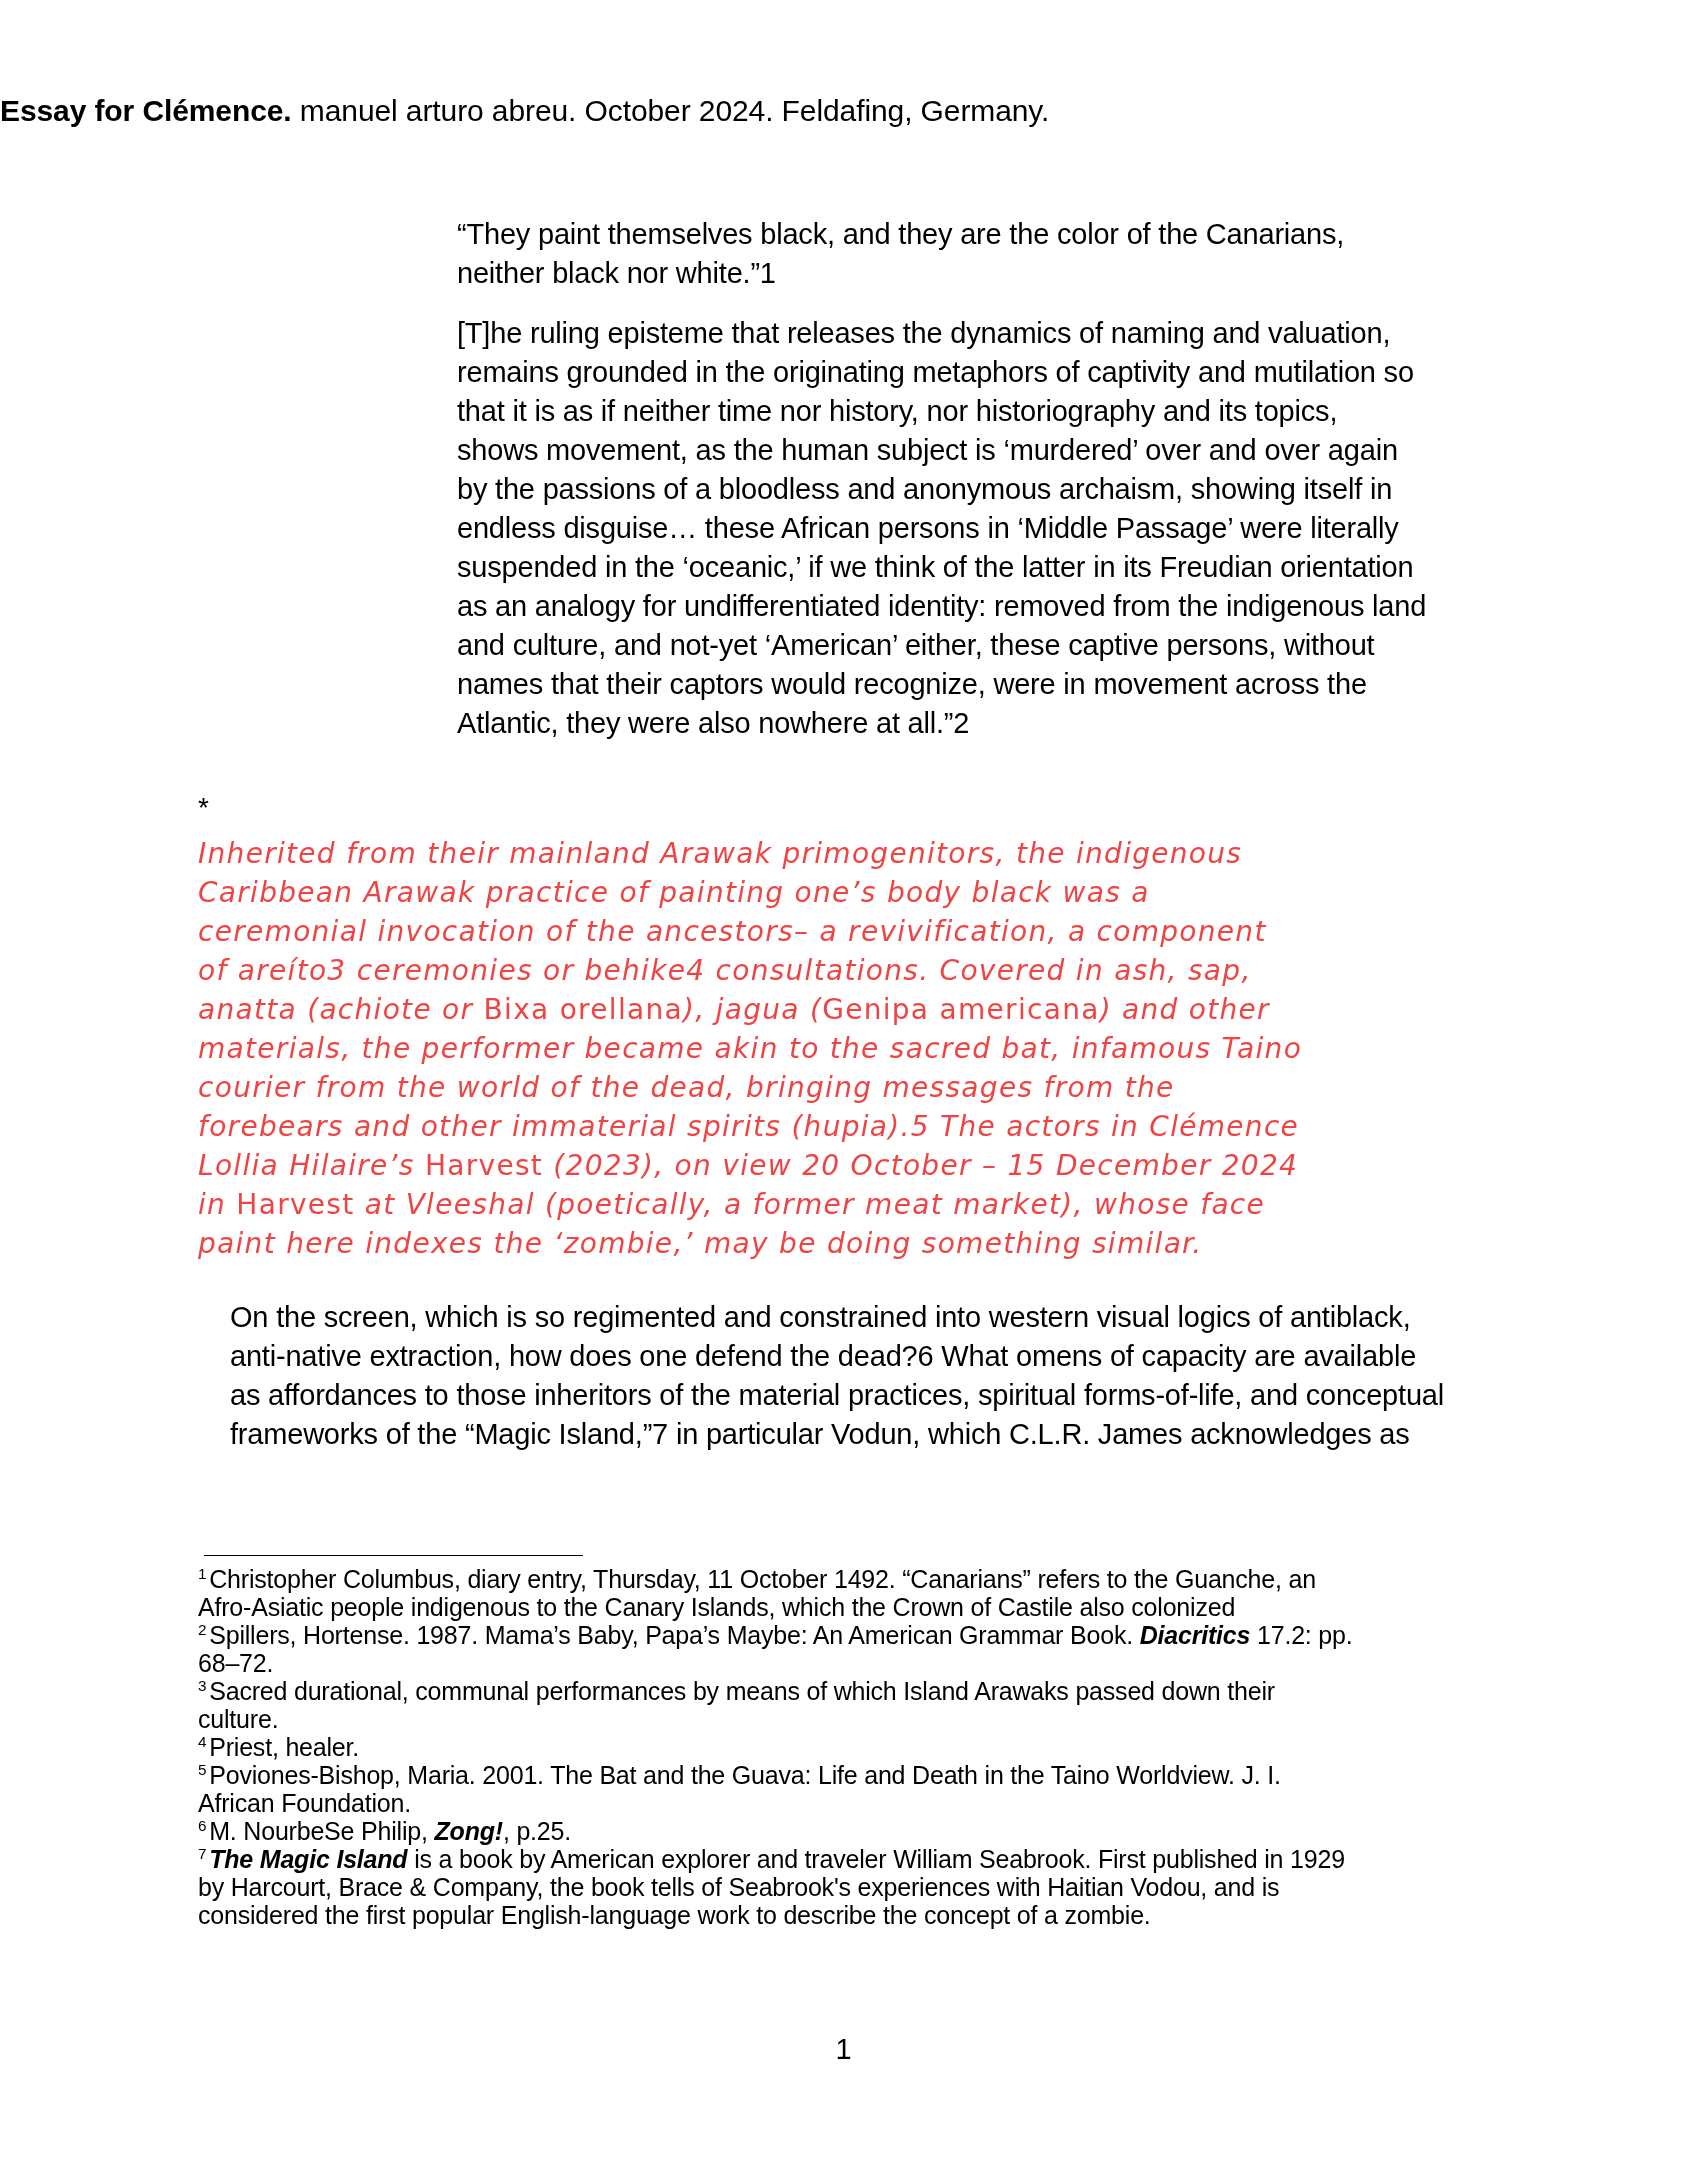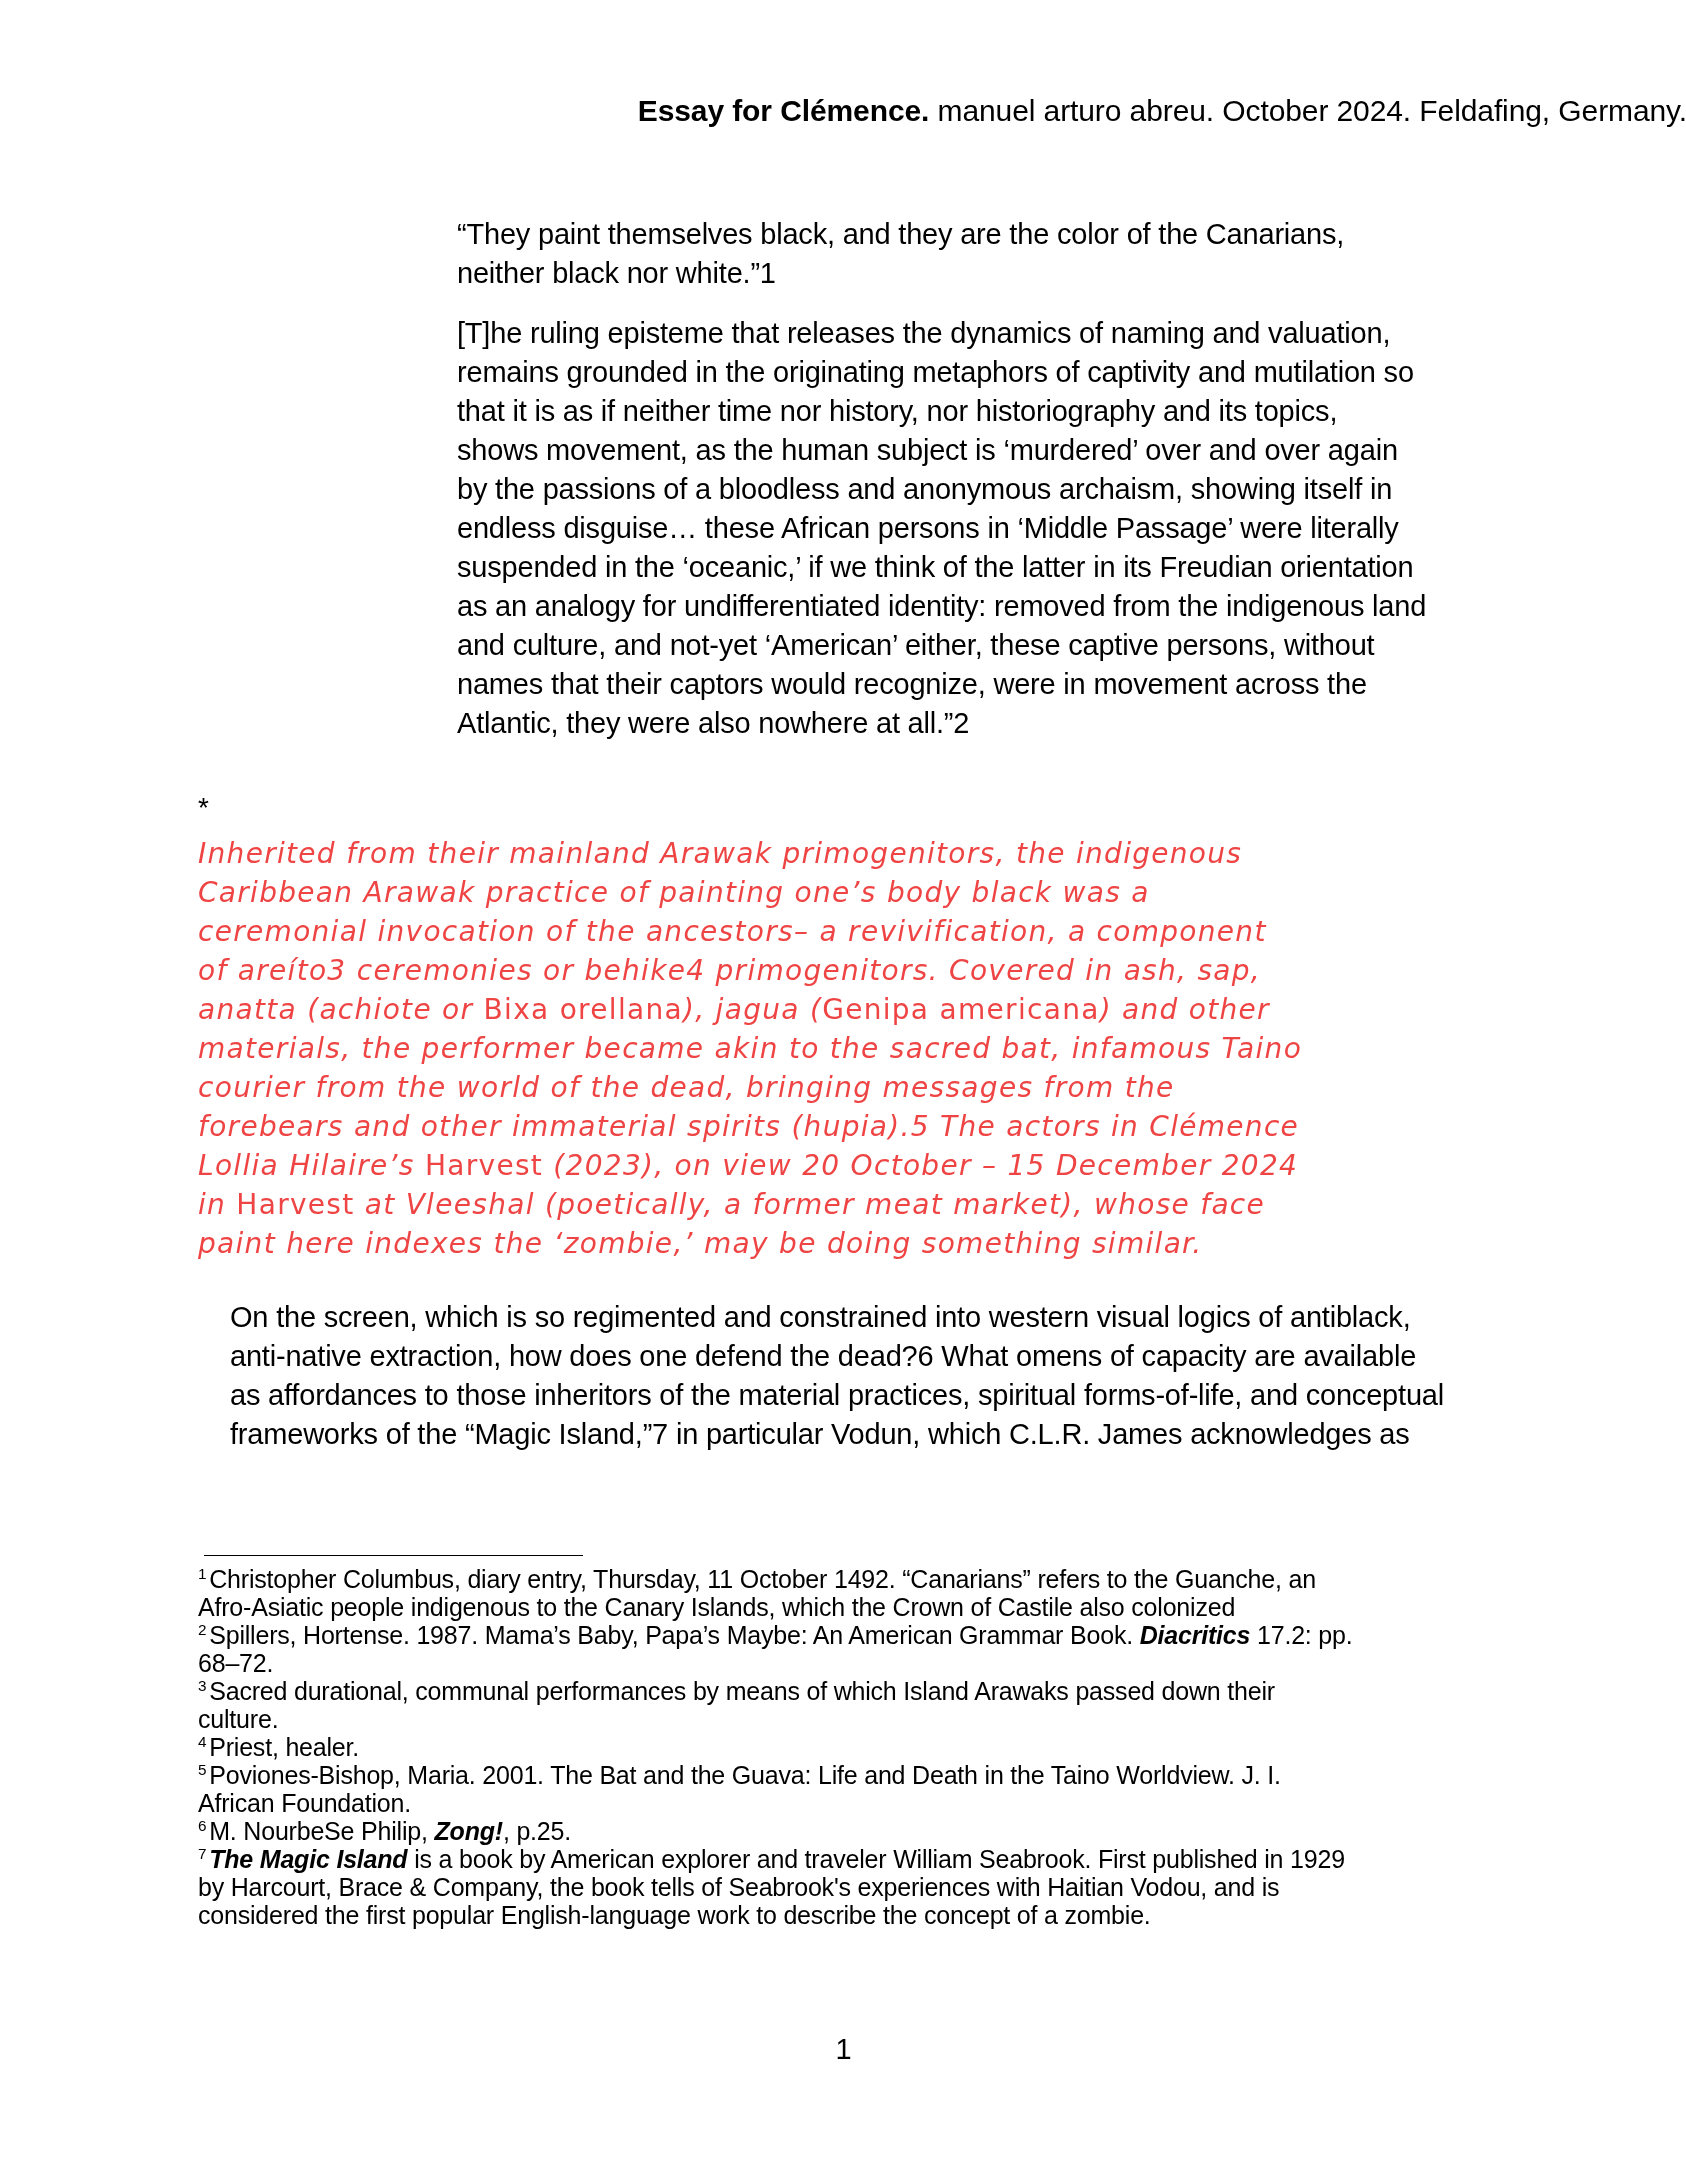--- a/index.html
+++ b/index.html
@@ -20,21 +20,21 @@
       left: 0; top: 0;
       width: 1687px;
       height: 2183px;
       background: #ffffff;
     }
     .header {
       position: absolute;
       left: 0;
       top: 93px;
       width: 1687px;
-      text-align: right;
+      text-align: left;
       font-size: 30px;
       line-height: 36px;
       letter-spacing: -0.1px;
     }
     .header .bold { font-weight: bold; }
 
     .blockquote {
       position: absolute;
       left: 457px;
       width: 1055px;
@@ -146,21 +146,21 @@
     <span class="line">names that their captors would recognize, were in movement across the</span>
     <span class="line">Atlantic, they were also nowhere at all.”2</span>
   </div>
 
   <div class="asterisk">*</div>
 
   <div class="italic-para">
     <span class="line">Inherited from their mainland Arawak primogenitors, the indigenous</span>
     <span class="line">Caribbean Arawak practice of painting one’s body black was a</span>
     <span class="line">ceremonial invocation of the ancestors– a revivification, a component</span>
-    <span class="line">of areíto3 ceremonies or behike4 primogenitors. Covered in ash, sap,</span>
+    <span class="line">of areíto3 ceremonies or behike4 consultations. Covered in ash, sap,</span>
     <span class="line"><span>anatta (achiote or </span><span class="upright">Bixa orellana</span><span>), jagua (</span><span class="upright">Genipa americana</span><span>) and other</span></span>
     <span class="line">materials, the performer became akin to the sacred bat, infamous Taino</span>
     <span class="line">courier from the world of the dead, bringing messages from the</span>
     <span class="line">forebears and other immaterial spirits (hupia).5 The actors in Clémence</span>
     <span class="line"><span>Lollia Hilaire’s </span><span class="upright">Harvest</span><span> (2023), on view 20 October – 15 December 2024</span></span>
     <span class="line"><span>in </span><span class="upright">Harvest</span><span> at Vleeshal (poetically, a former meat market), whose face</span></span>
     <span class="line">paint here indexes the ‘zombie,’ may be doing something similar.</span>
   </div>
 
   <div class="body-para">

